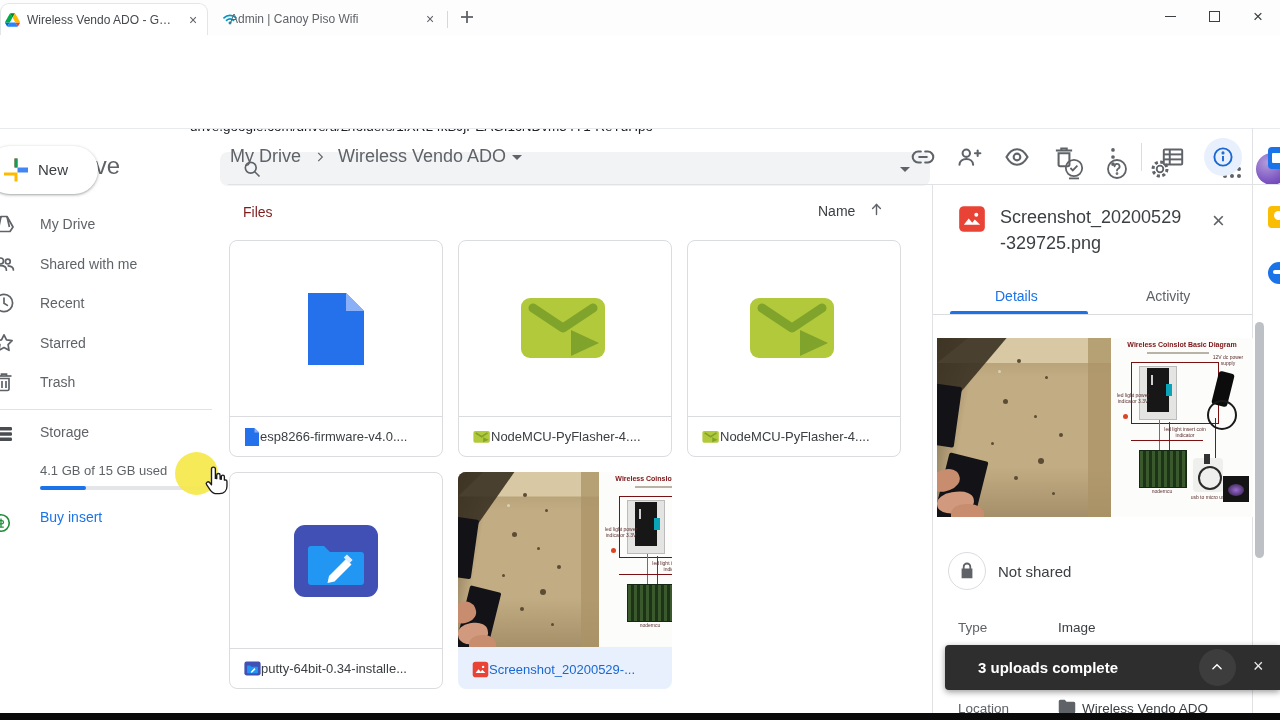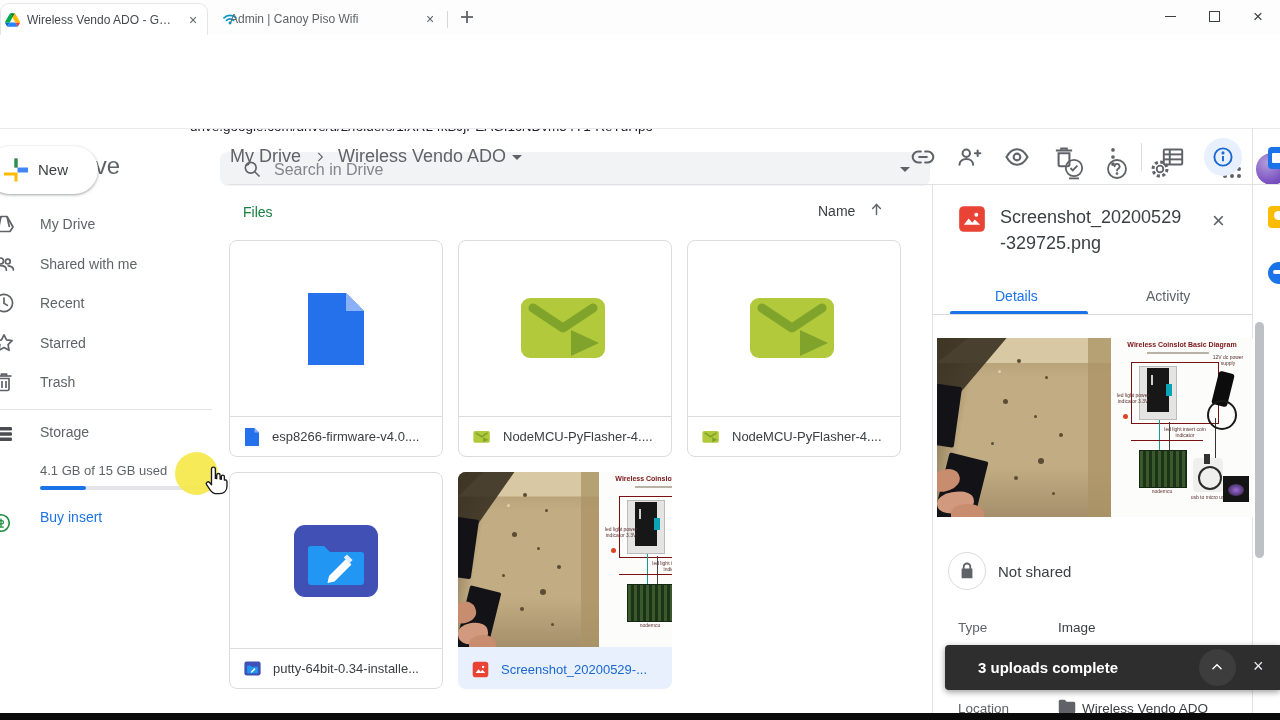--- a/index.html
+++ b/index.html
@@ -35,21 +35,21 @@
   
   #newbtn{left:-14px;top:146px;width:112px;height:48px;background:#fff;border-radius:24px;
           box-shadow:0 1px 2px rgba(60,64,67,.3),0 1px 3px 1px rgba(60,64,67,.15);}
   .nav-item{left:0;width:220px;height:40px;}
   .nav-label{position:absolute;left:40px;top:12px;font-size:14px;color:#5f6368;font-weight:500;}
   .nav-ico{position:absolute;left:-8px;top:8px;width:24px;height:24px;}
   
   .card{width:214px;background:#fff;border:1px solid #dadce0;border-radius:8px;box-sizing:border-box;}
   .card .thumb{position:absolute;left:0;top:0;right:0;height:175px;display:flex;align-items:center;justify-content:center;}
   .card .cap{position:absolute;left:0;bottom:0;right:0;height:40px;border-top:1px solid #dadce0;
-             display:flex;align-items:center;padding:0 14px;gap:12px;box-sizing:border-box;}
+             display:flex;align-items:center;padding:0 14px;box-sizing:border-box;}
   .cap-name{font-size:13px;color:#3c4043;white-space:nowrap;overflow:hidden;text-overflow:ellipsis;}
   #card5{background:#e8f0fe;border:none;}
   #card5 .cap{border-top:none;}
   #card5 .cap-name{color:#1967d2;font-weight:500;}
   
   #dp-title{left:1000px;top:204px;width:182px;font-size:18px;line-height:26px;color:#3c4043;word-break:break-all;}
   .dp-tab{top:288px;font-size:14px;font-weight:500;}
   .row-label{font-size:13.5px;color:#5f6368;font-weight:500;}
   .row-val{font-size:13.5px;color:#3c4043;}
   
@@ -195,21 +195,20 @@
         </svg>
     </span>
     <span id="dlogo-text" class="abs">Drive</span>
     <div id="dsearch" class="abs">
       <span class="abs" style="left:22px;top:7px">
         <svg width="20" height="20" viewBox="0 0 24 24" fill="none" stroke="#5f6368" stroke-width="2">
             <circle cx="10.5" cy="10.5" r="6.5"></circle>
             <line x1="15.3" y1="15.3" x2="21" y2="21"></line>
           </svg>
       </span>
-      <input placeholder="Search in Drive" style="">
       <span class="abs caret" style="left:680px;top:15px"></span>
     </div>
     <span class="abs" style="left:1062px;top:89px">
       <svg width="24" height="24" viewBox="0 0 24 24" fill="none" stroke="#5f6368" stroke-width="1.8">
           <circle cx="12" cy="11" r="8.2"></circle>
           <path d="M8.4 11l2.4 2.4 4.6-4.8"></path>
           <line x1="7" y1="21.4" x2="17" y2="21.4"></line>
         </svg>
     </span>
     <span class="abs" style="left:1105px;top:89px">
@@ -389,21 +388,21 @@
     </div>
   </div>
   <span class="abs" style="left:-10px;top:512px">
     <svg width="22" height="22" viewBox="0 0 24 24" fill="none" stroke="#1e8e3e" stroke-width="1.8">
         <circle cx="12" cy="12" r="9"></circle>
         <path d="M12 7v10M9.5 9.3h3.4a1.8 1.8 0 0 1 0 3.6h-1.8a1.8 1.8 0 0 0 0 3.6h3.9" stroke-width="1.4"></path>
       </svg>
   </span>
   <span class="abs" style="left:40px;top:509px;font-size:14px;font-weight:500;color:#1a73e8">Buy insert</span>
 
-  <span class="abs" style="left:243px;top:204px;font-size:14px;font-weight:500;color:#15803d">Files</span>
+  <span class="abs" style="left:243px;top:204px;font-size:14px;font-weight:500;color:#7f1d1d">Files</span>
   <span class="abs" style="left:818px;top:203px;font-size:14px;font-weight:500;color:#3c4043">Name</span>
   <span class="abs" style="left:868px;top:201px">
     <svg width="17" height="17" viewBox="0 0 24 24" fill="none" stroke="#5f6368" stroke-width="2" stroke-linecap="round">
         <path d="M12 19V5"></path>
         <path d="M6.5 10.5 12 5l5.5 5.5"></path>
       </svg>
   </span>
 
   <div class="abs card" style="left:229px;top:240px;height:217px">
     <div class="thumb">

